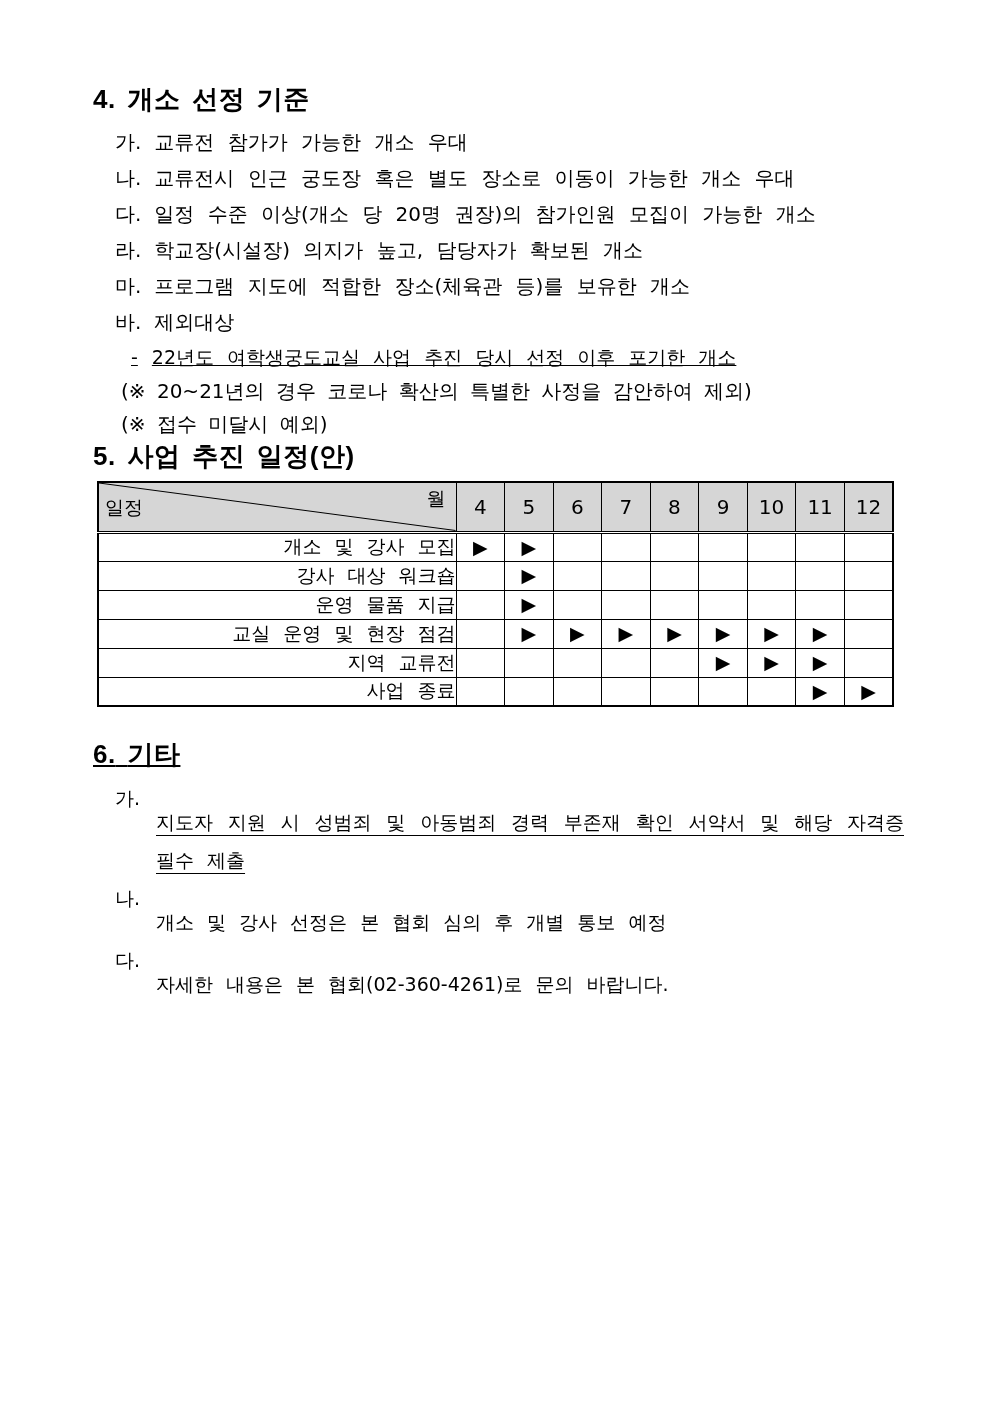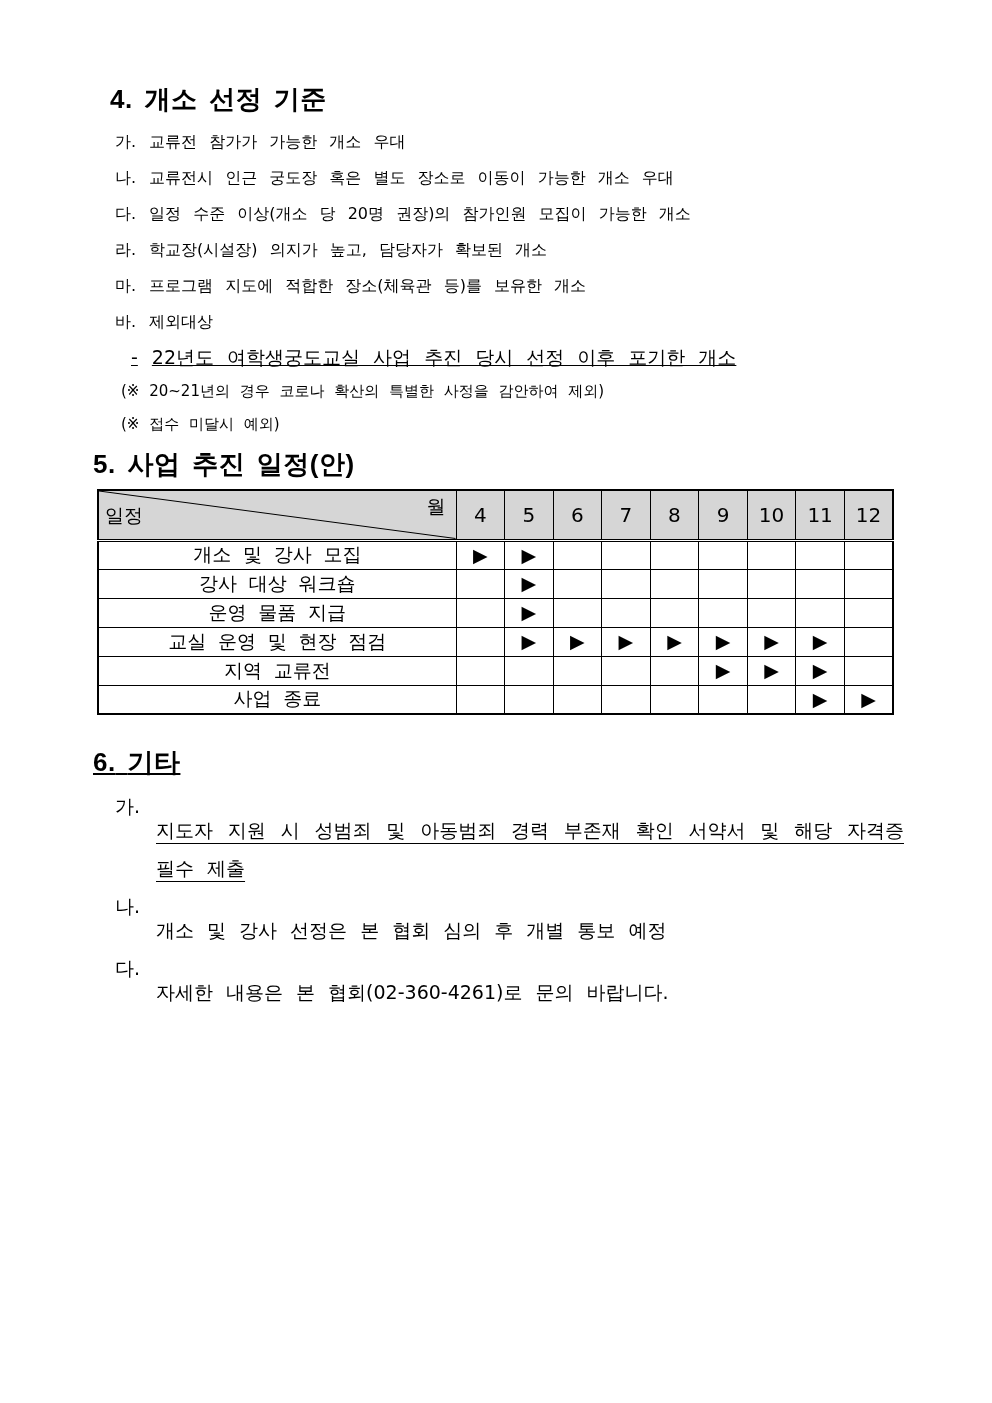--- a/index.html
+++ b/index.html
@@ -18,47 +18,47 @@
   .sec-title {
     margin: 0;
     font-family: "Liberation Sans", sans-serif;
     font-weight: 900;
     font-size: 26px;
     line-height: 30px;
     letter-spacing: 0.5px;
     word-spacing: 4px;
     color: #000;
   }
-  #sec4 .sec-title { padding-top: 84px; margin-left: 17px; }
-  #sec5 .sec-title { margin-top: 8px; }
+  #sec4 .sec-title { padding-top: 84px; }
+  #sec5 .sec-title { }
   #sec6 .sec-title { margin-top: 32px; text-decoration: underline; }
 
   .items { margin-top: 10px; }
   .item {
     line-height: 36px;
-    font-size: 16px;
+    font-size: 20px;
     word-spacing: 7px;
     padding-left: 22px;
     white-space: nowrap;
   }
   .item .lbl { margin-right: 13px; }
 
   .dash-item {
     line-height: 35px;
     font-size: 19px;
     word-spacing: 7px;
     padding-left: 38px;
     white-space: nowrap;
     text-decoration: underline;
   }
   .dash-item .dash { margin-right: 14px; }
 
   .note {
     line-height: 33px;
-    font-size: 15px;
+    font-size: 20px;
     word-spacing: 5px;
     padding-left: 28px;
     white-space: nowrap;
   }
 
   table.schedule {
     margin-top: 10px;
     margin-left: 4px;
     width: 797px;
     table-layout: fixed;
@@ -83,25 +83,24 @@
   th.corner { position: relative; }
   th.corner svg { position: absolute; left: 0; top: 0; width: 100%; height: 100%; display: block; }
   th.corner .corner-top { position: absolute; top: 3px; right: 10px; font-size: 19px; }
   th.corner .corner-bottom { position: absolute; bottom: 10px; left: 6px; font-size: 19px; }
   table.schedule tbody td {
     height: 29px;
     font-size: 19px;
     vertical-align: middle;
   }
   td.row-label {
-    text-align: center;
+    text-align: right;
     padding-left: 5px;
     word-spacing: 7px;
     white-space: nowrap;
-    font-family: Liberation Serif, serif;
   }
   td.mark-cell { text-align: center; font-size: 14px; line-height: 1; }
 
   .items6 { margin-top: 10px; }
   .item6 {
     display: flex;
     font-size: 19px;
     line-height: 38px;
     word-spacing: 7px;
     padding-left: 22px;

